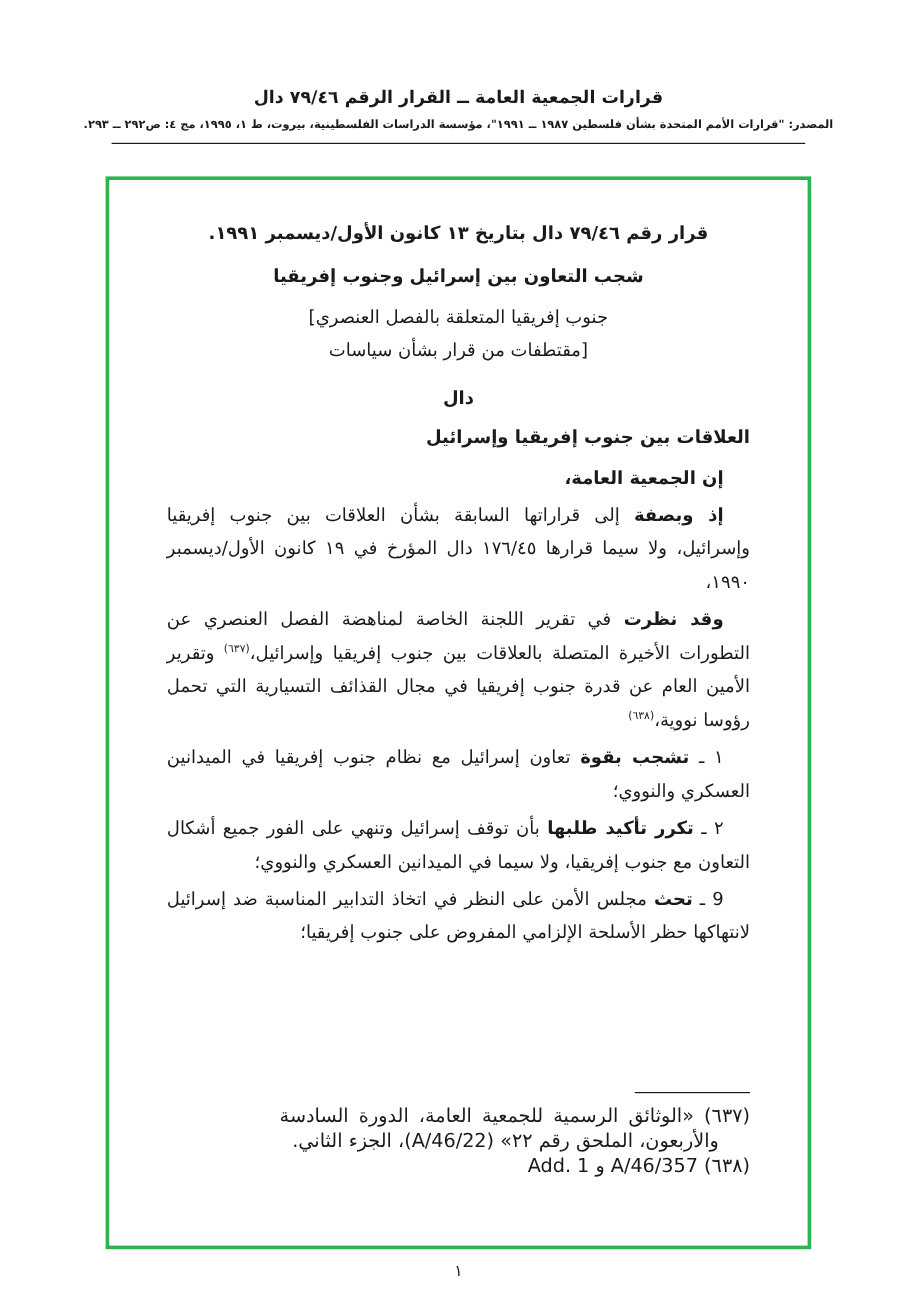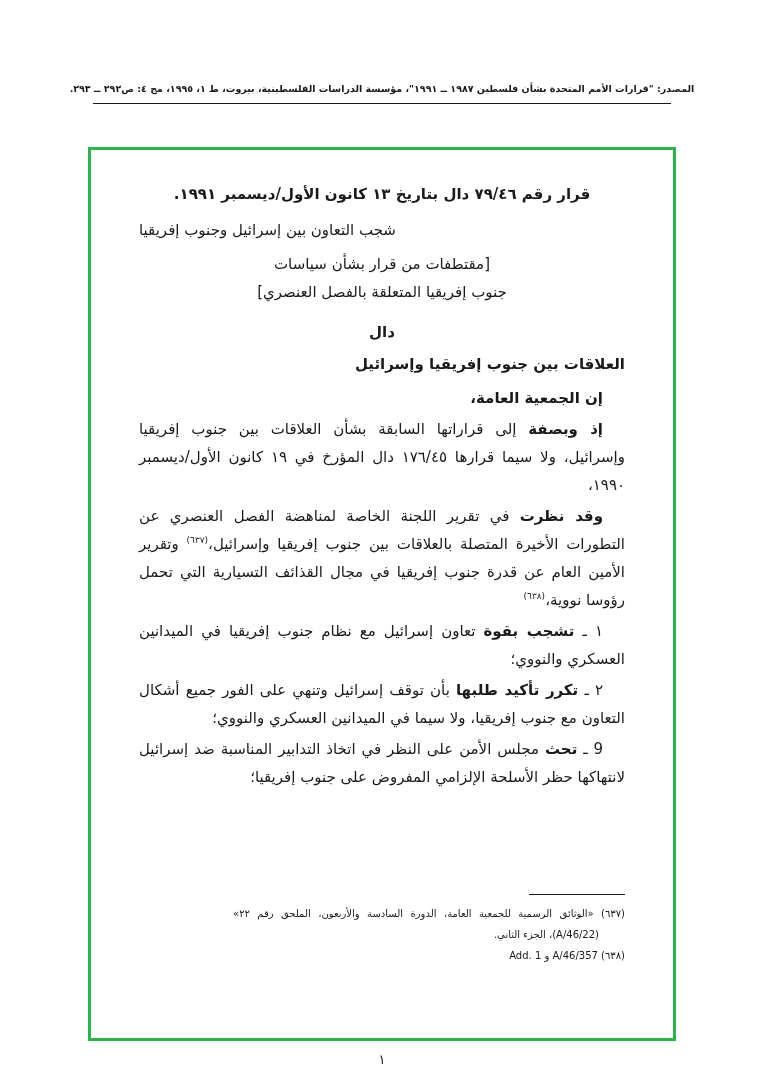--- a/index.html
+++ b/index.html
@@ -26,54 +26,55 @@
     border: 3px solid #3b82f6;
     background: #ffffff;
     padding: 30px 48px 0 48px;
     box-sizing: border-box;
   }
 
   
   .doc { direction: rtl; font-size: 15px; line-height: 28px; text-align: justify; }
   .bold { font-weight: bold; }
   .doc-title      { font-weight: bold; text-align: center; margin: 0 0 8px 0; }
-  .subject        { font-weight: normal; text-align: left; margin: 0 0 6px 0; }
+  .subject        { font-weight: bold; text-align: center; margin: 0 0 6px 0; }
   .bracket        { text-align: center; margin: 0; }
   .section-letter { font-weight: bold; text-align: center; margin: 12px 0 4px 0; }
   .section-title  { font-weight: bold; margin: 0 0 6px 0; }
   .opening        { font-weight: bold; text-align: right; text-indent: 22px; margin: 4px 0 0 0; }
   .para           { text-indent: 22px; margin: 3px 0 0 0; }
   sup.fn          { font-size: 9px; line-height: 0; vertical-align: super; }
 
   
   .footnotes {
-    position: absolute; right: 48px; top: 744px; width: 392px;
-    direction: rtl; font-size: 10px; line-height: 21px;
+    position: absolute; right: 48px; top: 760px; width: 392px;
+    direction: rtl; font-size: 16px; line-height: 21px;
   }
   .fn-rule  { border: none; border-top: 1px solid #1a1a1a; width: 96px; margin: 0 0 8px auto; }
   .footnote { margin: 0; text-align: justify; padding-right: 26px; text-indent: -26px; }
 
   
   .page-number { position: absolute; top: 1052px; left: 0; width: 100%; text-align: center; font-size: 13px; }
 </style>
 </head>
 <body>
 
 <header class="page-header">
+  <h1 class="header-title">قرارات الجمعية العامة ــ القرار الرقم ٧٩/٤٦ دال</h1>
   <div class="source-line">المصدر: "قرارات الأمم المتحدة بشأن فلسطين ١٩٨٧ ــ ١٩٩١"، مؤسسة الدراسات الفلسطينية، بيروت، ط ١، ١٩٩٥، مج ٤: ص٢٩٢ ــ ٢٩٣.</div>
   <hr class="header-rule">
 </header>
 
 <main class="frame" style="border-color: rgb(46, 179, 78);">
   <div class="doc">
 
     <p class="doc-title">قرار رقم ٧٩/٤٦ دال بتاريخ ١٣ كانون الأول/ديسمبر ١٩٩١.</p>
     <p class="subject">شجب التعاون بين إسرائيل وجنوب إفريقيا</p>
+    <p class="bracket">جنوب إفريقيا المتعلقة بالفصل العنصري]</p>
     <p class="bracket">[مقتطفات من قرار بشأن سياسات</p>
-    <p class="bracket">جنوب إفريقيا المتعلقة بالفصل العنصري]</p>
     <p class="section-letter">دال</p>
     <p class="section-title">العلاقات بين جنوب إفريقيا وإسرائيل</p>
     <p class="opening">إن الجمعية العامة،</p>
 
     <p class="para"><span class="bold">إذ وبصفة</span><span> إلى قراراتها السابقة بشأن العلاقات بين جنوب إفريقيا وإسرائيل، ولا سيما قرارها ١٧٦/٤٥ دال المؤرخ في ١٩ كانون الأول/ديسمبر ١٩٩٠،</span></p>
 
     <p class="para"><span class="bold">وقد نظرت</span><span> في تقرير اللجنة الخاصة لمناهضة الفصل العنصري عن التطورات الأخيرة المتصلة بالعلاقات بين جنوب إفريقيا وإسرائيل،</span><sup class="fn">(٦٣٧)</sup><span> وتقرير الأمين العام عن قدرة جنوب إفريقيا في مجال القذائف التسيارية التي تحمل رؤوسا نووية،</span><sup class="fn">(٦٣٨)</sup></p>
 
 
     <p class="para"><span>١ ـ </span><span class="bold">تشجب بقوة</span><span> تعاون إسرائيل مع نظام جنوب إفريقيا في الميدانين العسكري والنووي؛</span></p>

